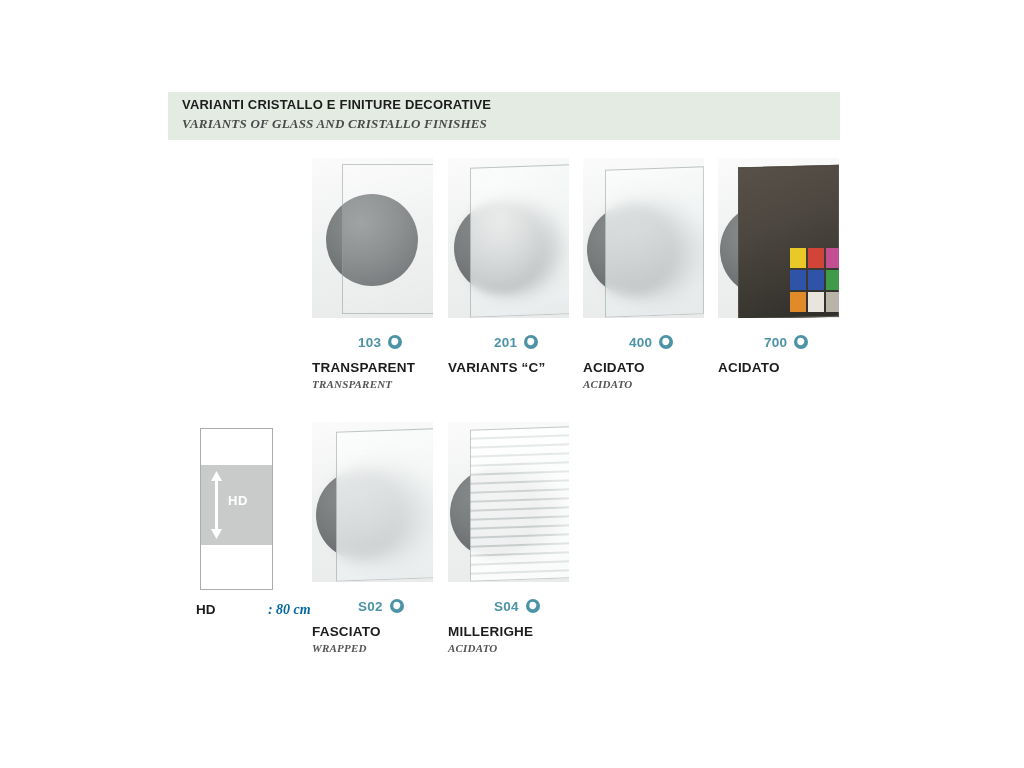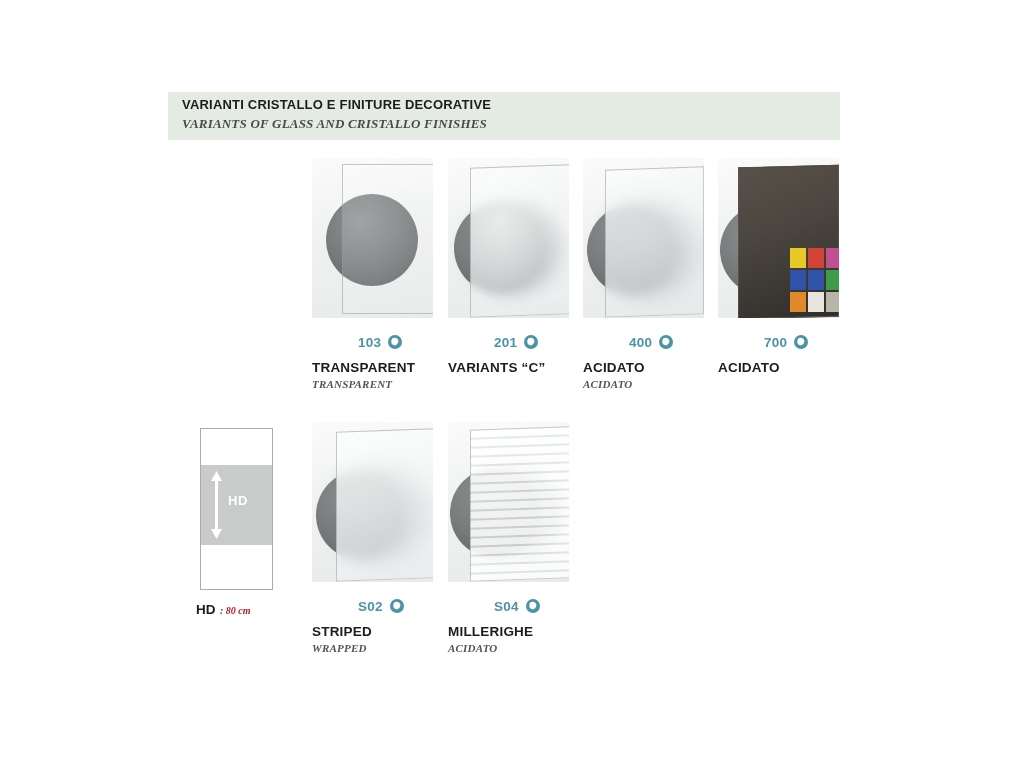--- a/index.html
+++ b/index.html
@@ -219,25 +219,26 @@
     top: 600px;
     width: 140px;
     white-space: nowrap;
   }
   #hd-caption .hd-key {
     font-size: 13.5px;
     font-weight: bold;
     color: #1c1c1c;
   }
   #hd-caption .hd-val {
-    font-size: 10px;
+    font-size: 14px;
     font-style: italic;
     font-family: "Liberation Serif", serif;
     font-weight: bold;
-    color: #b91c1c;
+    color: #0369a1;
+    margin-left: 48px;
   }
 </style>
 </head>
 <body>
 
 <div id="header-band">
   <div id="header-title">VARIANTI CRISTALLO E FINITURE DECORATIVE</div>
   <div id="header-subtitle">VARIANTS OF GLASS AND CRISTALLO FINISHES</div>
 </div>
 
@@ -352,21 +353,21 @@
     <div class="pane pane-satin" style="left:24px; top:8px; width:99px; height:150px; transform: skewY(-2deg);"></div>
   </div>
   <div class="sample-meta">
     <div class="code-row">
       <span class="code-num">S02</span>
       <svg class="code-icon" viewBox="0 0 16 16">
         <circle cx="8" cy="8" r="7" fill="#4d93a6"></circle>
         <path d="M5.2 4.4 C7.6 2.9 10.9 4.0 11.3 6.6 C11.7 9.3 9.6 11.6 7.2 11.3 C5.3 11.0 4.1 9.5 4.3 7.6 C4.4 6.4 4.6 5.1 5.2 4.4 Z" fill="#ffffff"></path>
       </svg>
     </div>
-    <div class="name-it">STRIPED</div>
+    <div class="name-it">FASCIATO</div>
     <div class="name-en">WRAPPED</div>
   </div>
 </div>
 
 <div class="sample" style="left:448px; top:422px;">
   <div class="sample-img">
     <div class="photo-bg"></div>
     <div class="sphere" style="left:2px; top:46px; width:90px; height:90px;"></div>
     <div class="sphere blurred-sphere" style="left:20px; top:44px; width:92px; height:92px; opacity:0.72;"></div>
     <div class="pane pane-striped" style="left:22px; top:6px; width:101px; height:152px; transform: skewY(-2deg);"></div>

